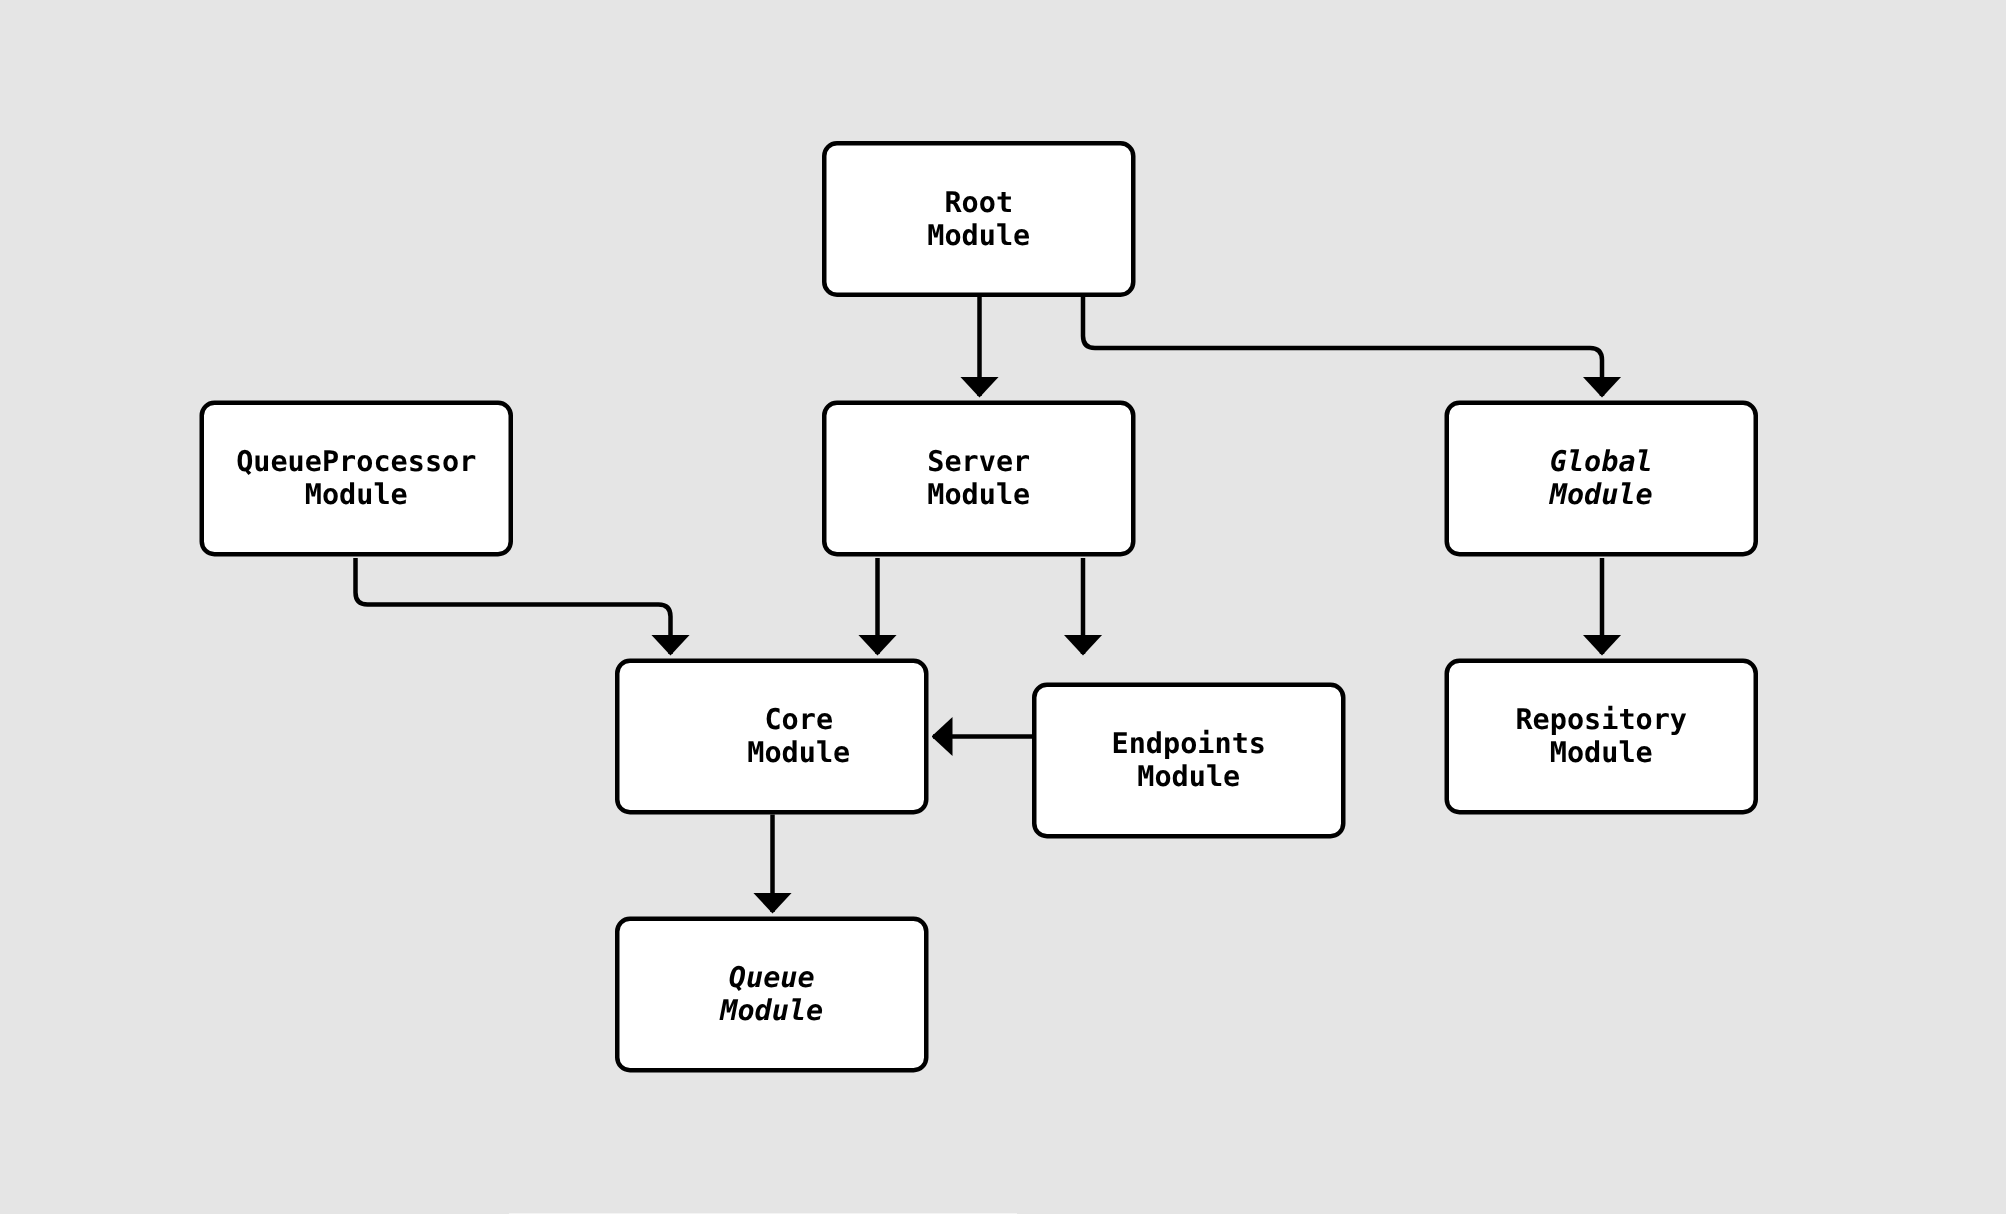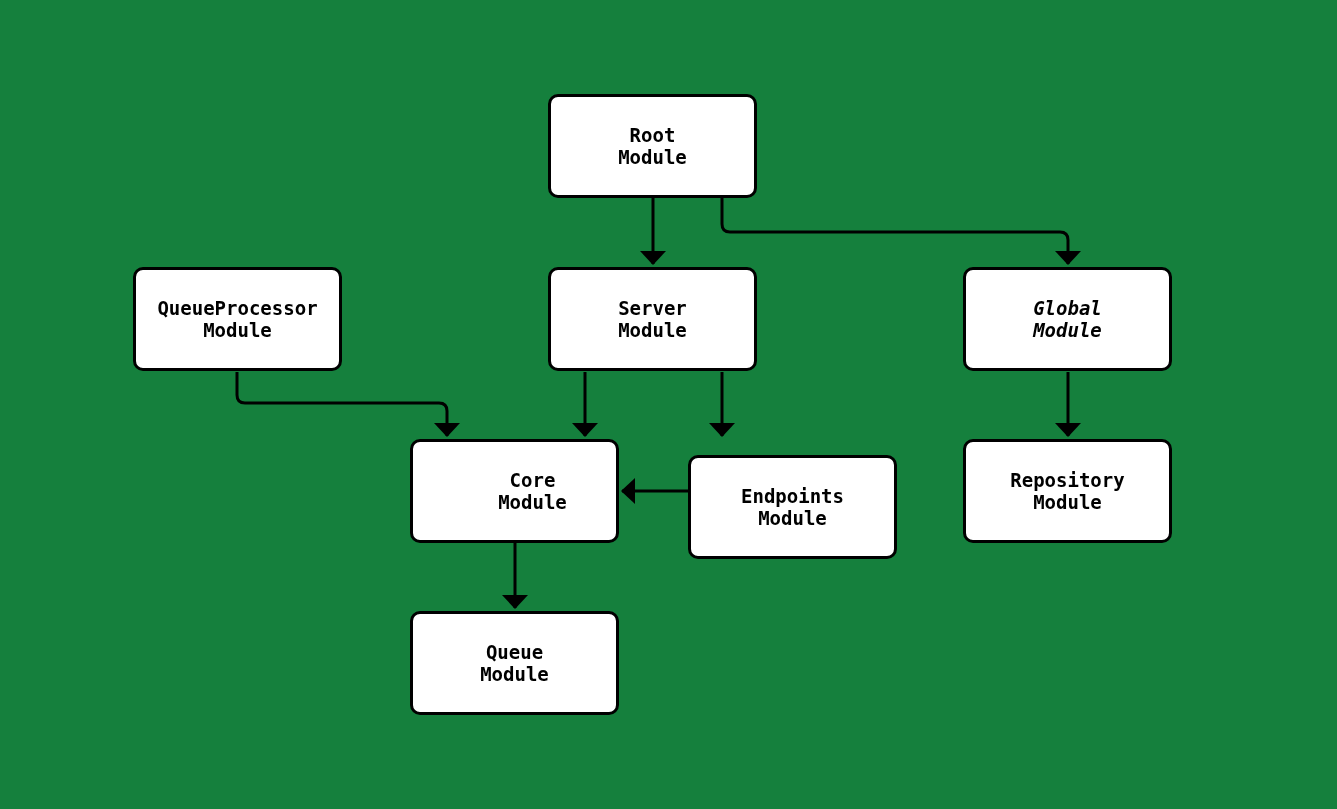--- a/index.html
+++ b/index.html
@@ -4,21 +4,21 @@
 <style>
   * { margin: 0; padding: 0; box-sizing: border-box; }
   html, body {
     width: 1337px; height: 809px;
     background: #ffffff;
     font-family: "DejaVu Sans Mono", monospace;
   }
   .stage {
     position: relative;
     width: 1337px; height: 809px;
-    background: #15803d;
+    background: #e5e5e5;
     overflow: hidden;
   }
   .edges {
     position: absolute;
     left: 0; top: 0;
     width: 1337px; height: 809px;
   }
   .edge {
     stroke: #000000;
     stroke-width: 3;
@@ -43,21 +43,21 @@
     white-space: pre-line;
   }
   
   #n-root          { left: 548px; top:  94px; }
   #n-server        { left: 548px; top: 267px; }
   #n-global        { left: 963px; top: 267px; font-style: italic; }
   #n-queueprocessor{ left: 133px; top: 267px; text-align: center; }
   #n-core          { left: 410px; top: 439px; padding-left: 36px; }
   #n-endpoints     { left: 688px; top: 439px; margin-top: 16px; }
   #n-repository    { left: 963px; top: 439px; }
-  #n-queue         { left: 410px; top: 611px; }
+  #n-queue         { left: 410px; top: 611px; font-style: italic; }
 </style>
 </head>
 <body>
 
 <div class="stage">
 
   <svg class="edges" viewBox="0 0 1337 809" xmlns="http://www.w3.org/2000/svg">
     <defs>
       <marker id="arrowhead" markerUnits="userSpaceOnUse" markerWidth="14" markerHeight="26" refX="13" refY="13" orient="auto">
         <path d="M0,0 L14,13 L0,26 Z" fill="#000000"></path>

